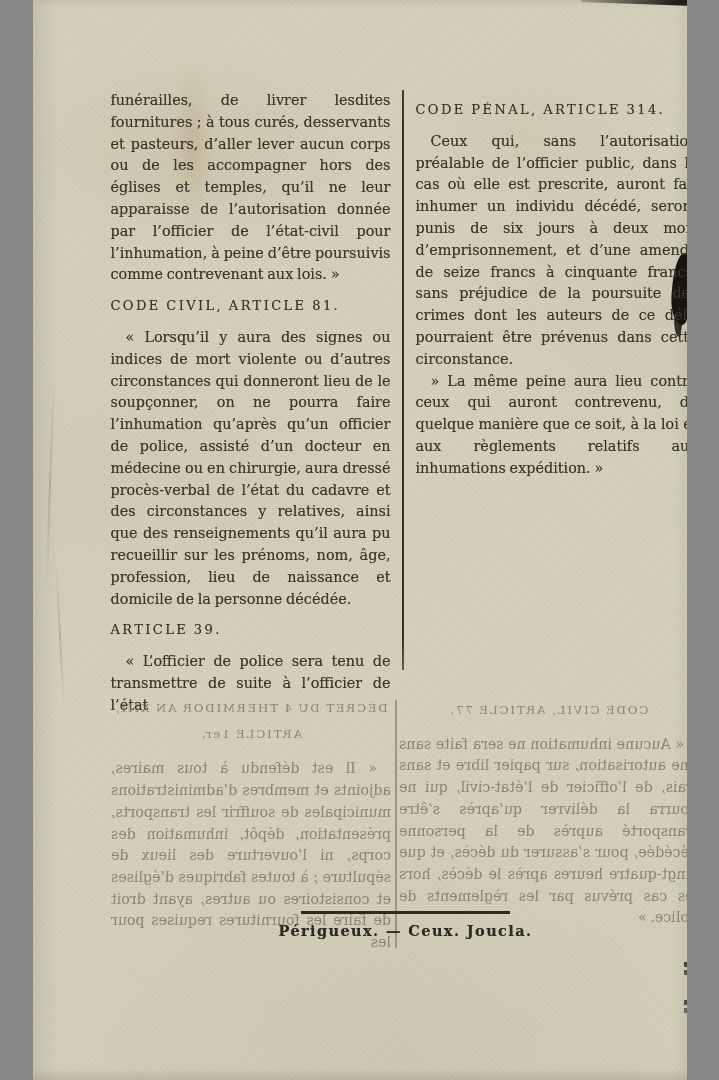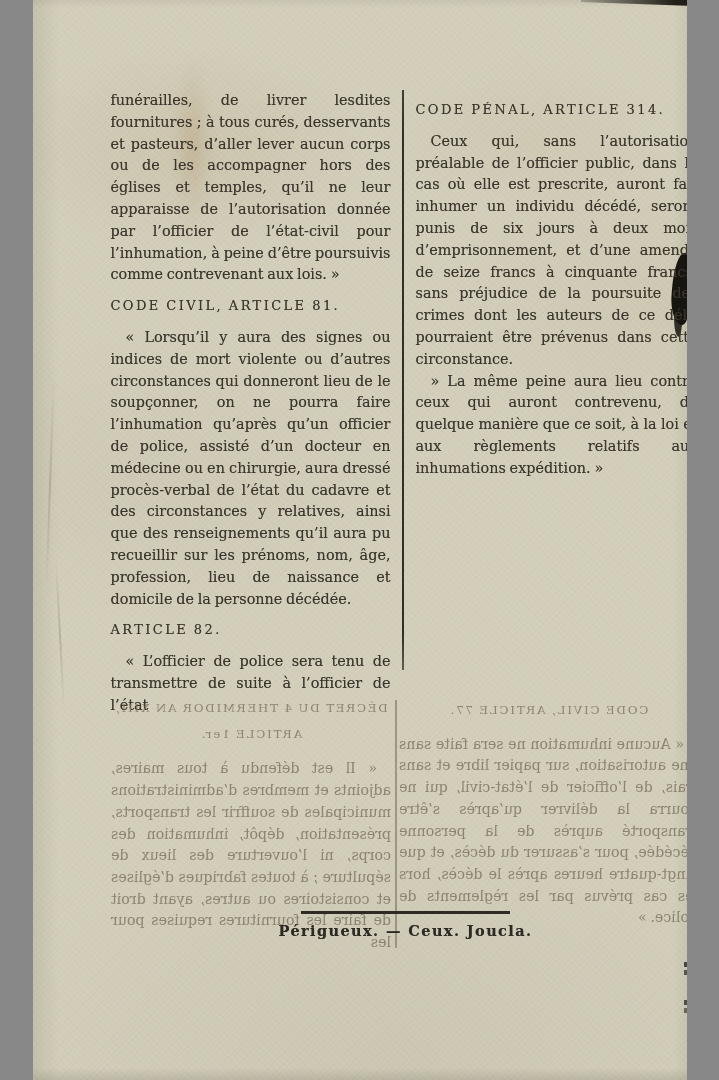--- a/index.html
+++ b/index.html
@@ -127,21 +127,21 @@
   <div class="crease-a"></div>
   <div class="crease-b"></div>
   <div class="edge-top"></div>
   <div class="ink-blot"></div>
   <div class="edge-mark-a"></div>
 
   <div class="col col-left">
     <p>funérailles, de livrer lesdites fournitures ; à tous curés, desservants et pasteurs, d’aller lever aucun corps ou de les accompagner hors des églises et temples, qu’il ne leur apparaisse de l’autorisation donnée par l’officier de l’état-civil pour l’inhumation, à peine d’être poursuivis comme contrevenant aux lois. »</p>
     <h3 class="art">CODE CIVIL, ARTICLE 81.</h3>
     <p class="ind">« Lorsqu’il y aura des signes ou indices de mort violente ou d’autres circonstances qui donneront lieu de le soupçonner, on ne pourra faire l’inhumation qu’après qu’un officier de police, assisté d’un docteur en médecine ou en chirurgie, aura dressé procès-verbal de l’état du cadavre et des circonstances y relatives, ainsi que des renseignements qu’il aura pu recueillir sur les prénoms, nom, âge, profession, lieu de naissance et domicile de la personne décédée.</p>
-    <h3 class="art">ARTICLE 82.</h3>
+    <h3 class="art">ARTICLE 39.</h3>
     <p class="ind fill-last">« L’officier de police sera tenu de transmettre de suite à l’officier de l’état</p>
   </div>
 
   <div class="divider"></div>
 
   <div class="col col-right">
     <h3 class="art">CODE PÉNAL, ARTICLE 314.</h3>
     <p class="ind">Ceux qui, sans l’autorisation préalable de l’officier public, dans le cas où elle est prescrite, auront fait inhumer un individu décédé, seront punis de six jours à deux mois d’emprisonnement, et d’une amende de seize francs à cinquante francs, sans préjudice de la poursuite des crimes dont les auteurs de ce délit pourraient être prévenus dans cette circonstance.</p>
     <p class="ind">» La même peine aura lieu contre ceux qui auront contrevenu, de quelque manière que ce soit, à la loi et aux règlements relatifs aux inhumations expédition. »</p>
   </div>

